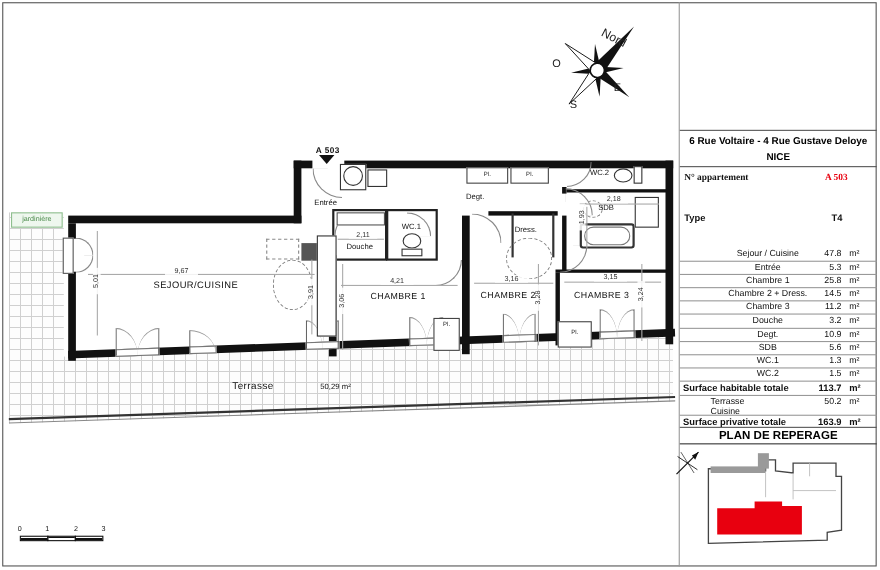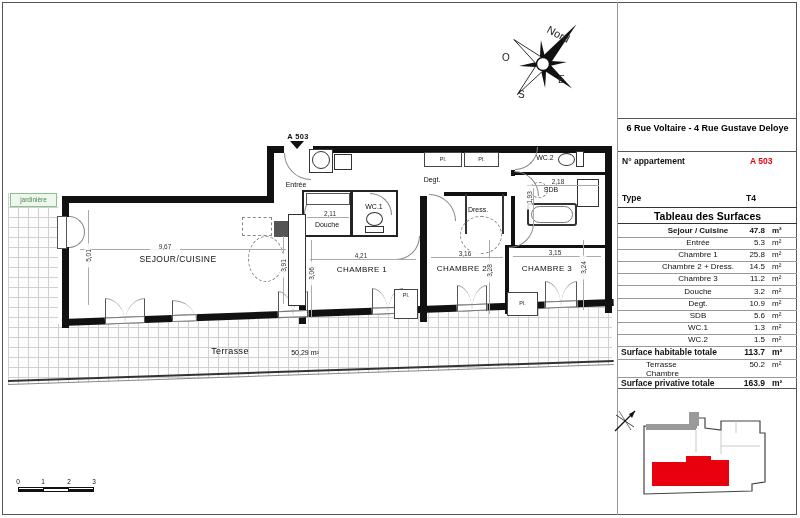--- a/index.html
+++ b/index.html
@@ -216,34 +216,34 @@
       <div class="a scaleseg" style="left:25px;top:9px;width:26px;background:linear-gradient(to bottom,#111 0 50%,#fff 50% 100%);"></div>
       <div class="a scaleseg" style="left:50px;top:9px;width:26px;background:linear-gradient(to bottom,#fff 0 50%,#111 50% 100%);"></div>
     </div>
   </div>
 
   <div class="a divider"></div>
   <div class="a panel">
 
     <div class="a addr" style="left:0;top:116px;width:179px;height:34px;">
       <div>6 Rue Voltaire - 4 Rue Gustave Deloye</div>
-    </div>
-
-    <div class="a" style="left:0;top:152px;width:179px;height:16px;">
+      <div>NICE</div>
+    </div>
+
+    <div class="a" style="left:0;top:152px;width:179px;height:16px;font-family:Liberation Serif, serif;">
       <span class="a inflab" style="left:4px;top:2px;">N° appartement</span>
       <span class="a infval red" style="left:132px;top:2px;">A 503</span>
     </div>
     <div class="a" style="left:0;top:189px;width:179px;height:16px;">
       <span class="a inflab" style="left:4px;top:2px;">Type</span>
-      <span class="a infval" style="left:128px;top:2px;">T4</span>
-    </div>
-
-    <div class="a sect" style="left:0;top:205px;width:179px;height:17px;">Tableau des Surfaces</div>
-
-    <div class="trow" style="top:223px;font-weight:bold;">
+      <span class="a infval" style="left:138px;top:2px;">T4</span>
+    </div>
+
+
+    <div class="trow" style="top:223px;">
       <span class="tl">Sejour / Cuisine</span>
       <span class="tv">47.8</span>
       <span class="tu">m²</span>
       </div>
     <div class="trow" style="top:235.1px;">
       <span class="tl">Entrée</span>
       <span class="tv">5.3</span>
       <span class="tu">m²</span>
       </div>
     <div class="trow" style="top:247.2px;">
@@ -292,29 +292,30 @@
       <span class="tv">113.7</span>
       <span class="tu">m²</span>
       </div>
 
     <div class="trow" style="top:356.5px;height:9px;border-bottom:none;">
       <span class="tl" style="text-align:left;left:28px;">Terrasse</span>
       <span class="tv">50.2</span>
       <span class="tu">m²</span>
       </div>
     <div class="trow" style="top:365.5px;height:9px;border-bottom:1px solid #999;">
-      <span class="tl" style="text-align:left;left:28px;">Chambre</span>
+      <span class="tl" style="text-align:left;left:28px;">Cuisine</span>
       </div>
 
     <div class="trow tot" style="top:374.5px;height:11.5px;border-bottom:1px solid #555;">
       <span class="tl2">Surface privative totale</span>
       <span class="tv">163.9</span>
       <span class="tu">m²</span>
       </div>
 
+    <div class="a sect" style="left:0;top:386px;width:179px;height:16px;border-top:none;">PLAN DE REPERAGE</div>
 
     <svg class="a" style="left:8px;top:404px;" width="165" height="102" viewBox="0 0 165 102">
       <path d="M18,20 L70,22 L70,12 L79,12 L79,22 L95,24 L95,15 L134,15 L134,27 L139,27 L139,76 L126,78 L126,85 L18,88 Z" fill="#ffffff" stroke="#444" stroke-width="1.2"></path>
       <rect x="20" y="18" width="50" height="6" fill="#9a9a9a"></rect>
       <rect x="63" y="6" width="10" height="14" fill="#9a9a9a"></rect>
       <path d="M95,24 L95,48 M70,24 L70,46 M95,40 L134,40 M110,15 L110,27" stroke="#bbb" stroke-width="0.8" fill="none"></path>
       <polygon points="26,80 26,56 60,56 60,50 85,50 85,54 103,54 103,80" fill="#e8000f"></polygon>
     </svg>
     <svg class="a" style="left:-8px;top:404px;" width="28" height="28" viewBox="0 0 28 28">
       <line x1="5" y1="25" x2="25" y2="5" stroke="#111" stroke-width="1.2"></line>

